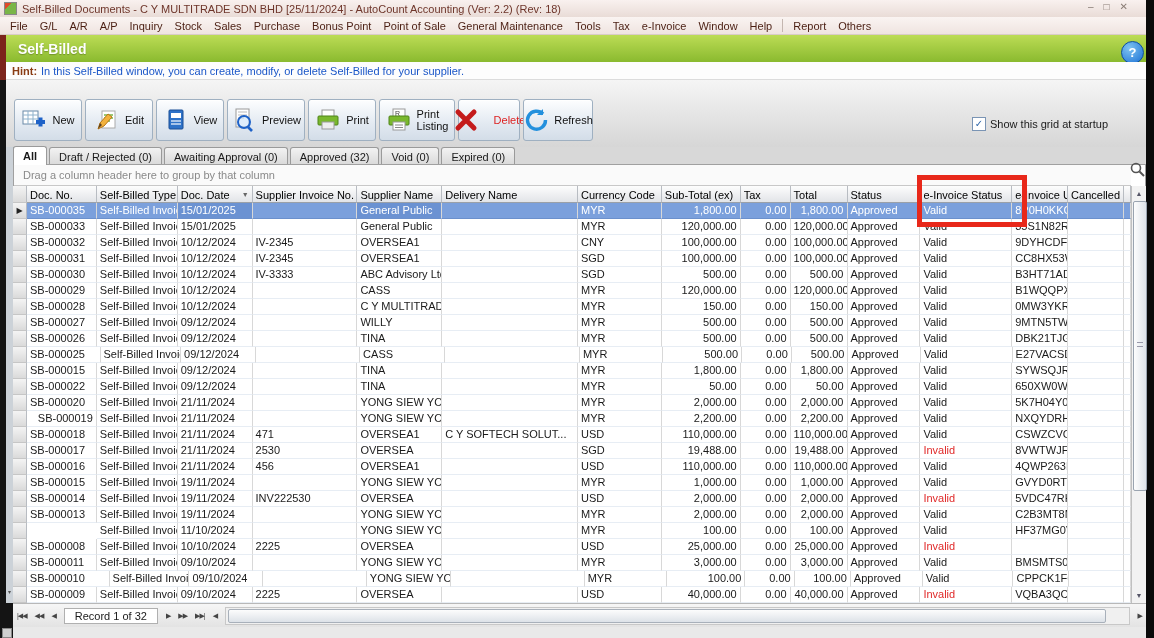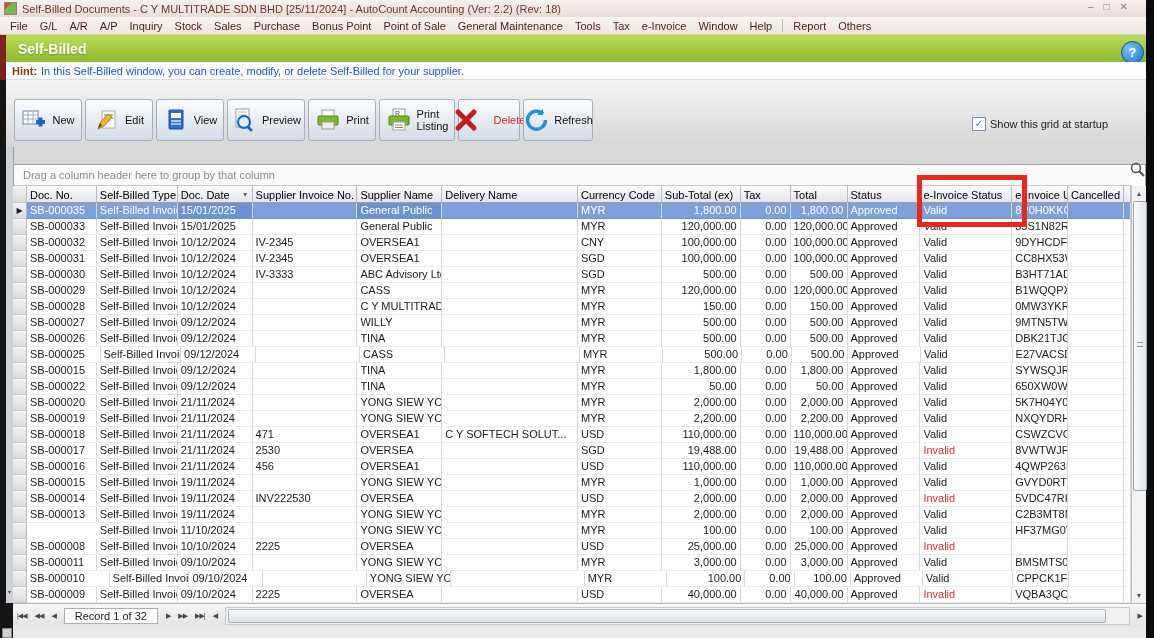--- a/index.html
+++ b/index.html
@@ -227,20 +227,28 @@
           </svg>
         </span>
         <span class="lbl">Refresh</span>
       </div>
     </div>
   <div id="startup-chk">
     <div id="chk-box">✓</div>
     <span>Show this grid at startup</span>
   </div>
 
+  <div id="tabs">
+      <div class="tab active">All</div>
+      <div class="tab">Draft / Rejected (0)</div>
+      <div class="tab">Awaiting Approval (0)</div>
+      <div class="tab">Approved (32)</div>
+      <div class="tab">Void (0)</div>
+      <div class="tab">Expired (0)</div>
+    </div>
   <div id="gridpanel"></div>
   <div id="groupbar">
     <span>Drag a column header here to group by that column</span>
   </div>
   <div id="search-btn">
     <svg width="17" height="17" viewBox="0 0 17 17">
         <circle cx="7" cy="7" r="4.5" fill="none" stroke="#555" stroke-width="1.6"></circle>
         <line x1="10.5" y1="10.5" x2="15" y2="15" stroke="#555" stroke-width="2"></line>
       </svg>
   </div>
@@ -522,21 +530,21 @@
         <div class="gcell num" style="width: 50px;">0.00</div>
         <div class="gcell num" style="width: 57px;">2,000.00</div>
         <div class="gcell" style="width: 73px;">Approved</div>
         <div class="gcell" style="width: 92px;">Valid</div>
         <div class="gcell" style="width: 56px;">5K7H04Y0B...</div>
         <div class="gcell" style="width: 56px;"></div>
         <div class="gcell" style="width: 5px;"></div>
       </div>
       <div class="grow">
         <div class="gcell ind" style="width: 14px;"></div>
-        <div class="gcell" style="width: 70px;">SB-000019</div>
+        <div class="gcell" style="width: 70px; text-align: right;">SB-000019</div>
         <div class="gcell" style="width: 81px;">Self-Billed Invoice</div>
         <div class="gcell" style="width: 75px;">21/11/2024</div>
         <div class="gcell" style="width: 105px;"></div>
         <div class="gcell" style="width: 85px;">YONG SIEW YOONG</div>
         <div class="gcell" style="width: 136px;"></div>
         <div class="gcell" style="width: 84px;">MYR</div>
         <div class="gcell num" style="width: 79px;">2,200.00</div>
         <div class="gcell num" style="width: 50px;">0.00</div>
         <div class="gcell num" style="width: 57px;">2,200.00</div>
         <div class="gcell" style="width: 73px;">Approved</div>

